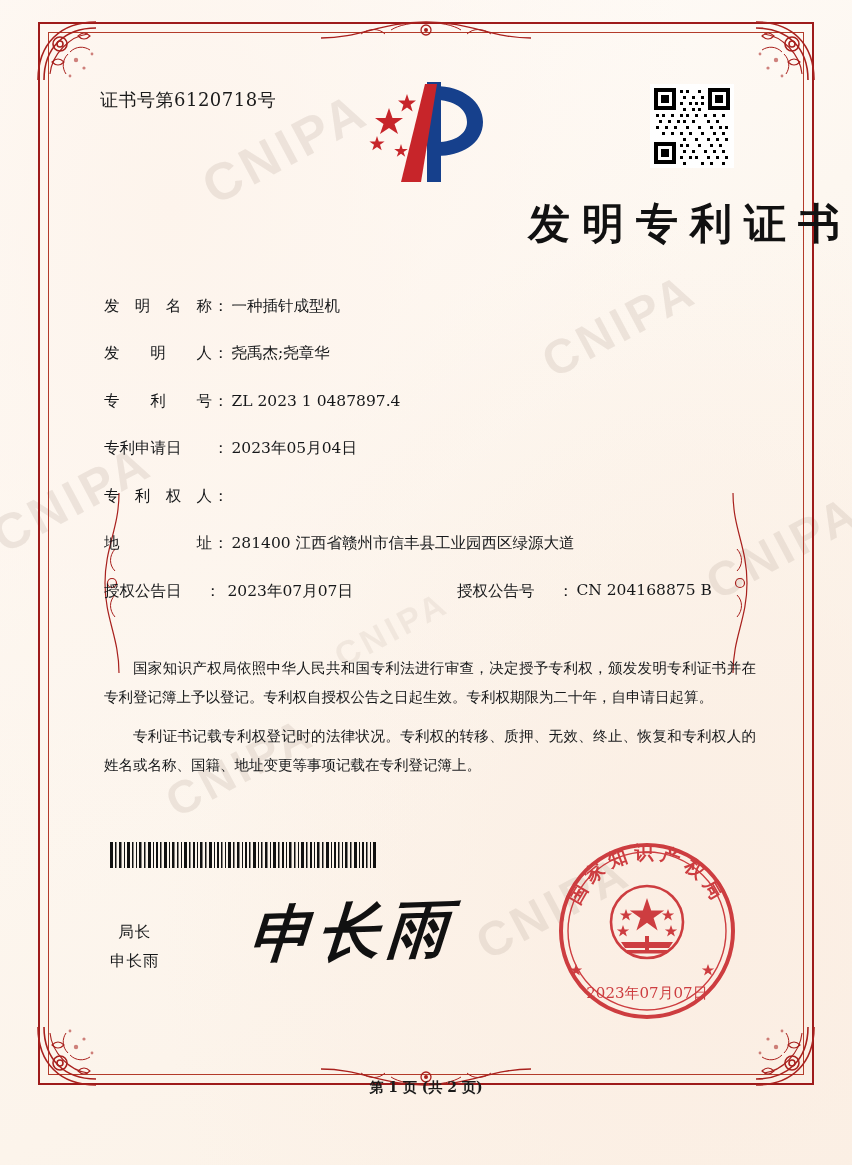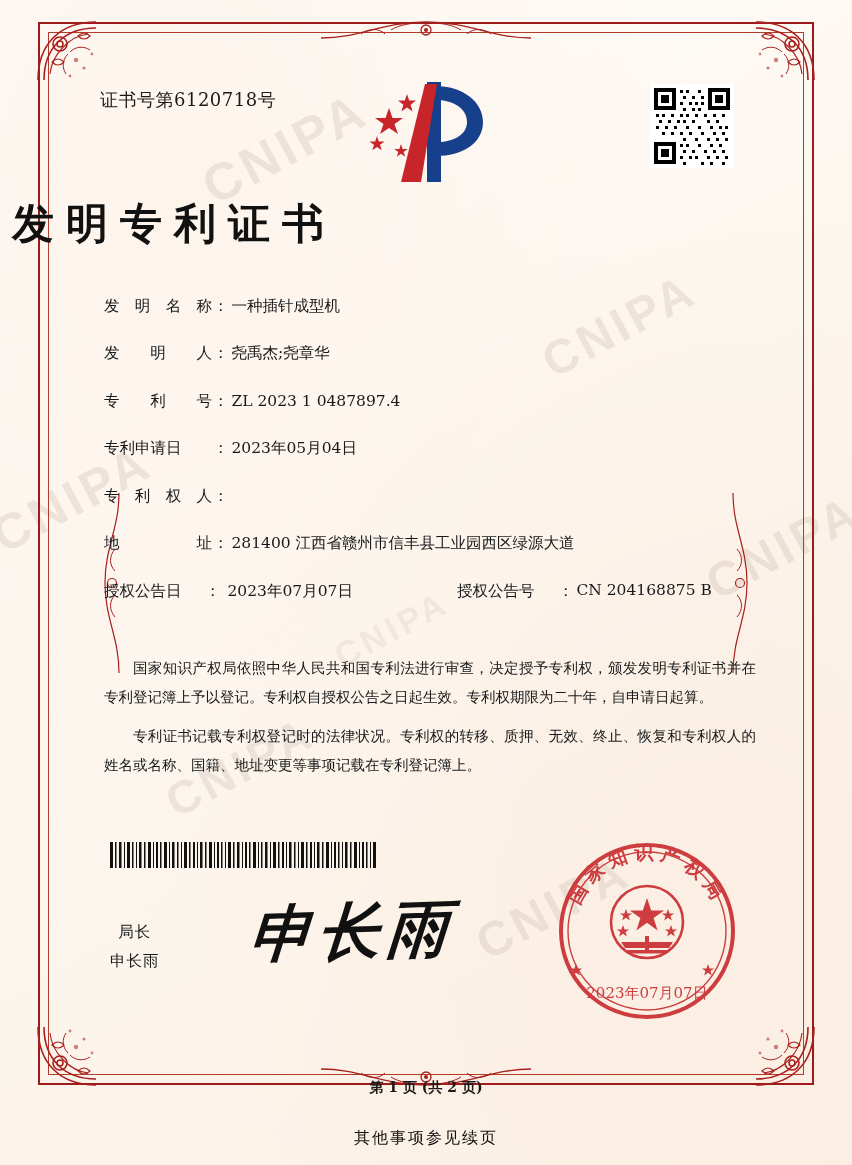--- a/index.html
+++ b/index.html
@@ -70,21 +70,21 @@
     width:150px;height:110px;
   }
   .qr{
     position:absolute;right:118px;top:84px;
     width:84px;height:84px;background:#fff;
   }
   .qr svg{display:block;}
 
   .title{
     position:absolute;left:0;right:0;top:196px;
-    text-align:left;
+    text-align:right;
     font-size:42px;
     letter-spacing:12px;
     font-weight:bold;
     color:#111;
     font-family:"DejaVu Serif","Liberation Serif",serif;
     text-indent:12px;
   }
 
   
   .fields{
@@ -597,15 +597,14 @@
 
         <text x="95" y="162" text-anchor="middle" font-family="'DejaVu Serif','Liberation Serif',serif" font-size="15" fill="#c7252a">2023年07月07日</text>
 
         <polygon points="24,128 25.6,132.4 30.2,132.4 26.5,135.1 27.9,139.5 24,136.8 20.1,139.5 21.5,135.1 17.8,132.4 22.4,132.4" fill="#c7252a"></polygon>
         <polygon points="166,128 167.6,132.4 172.2,132.4 168.5,135.1 169.9,139.5 166,136.8 162.1,139.5 163.5,135.1 159.8,132.4 164.4,132.4" fill="#c7252a" transform="translate(-10,0)"></polygon>
       </g>
     </svg>
   </div>
 
   <div class="page-num">第 1 页 (共 2 页)</div>
-  <div class="footer-note">其他事项参见续页</div>
 
 </div>
 
 </body></html>

